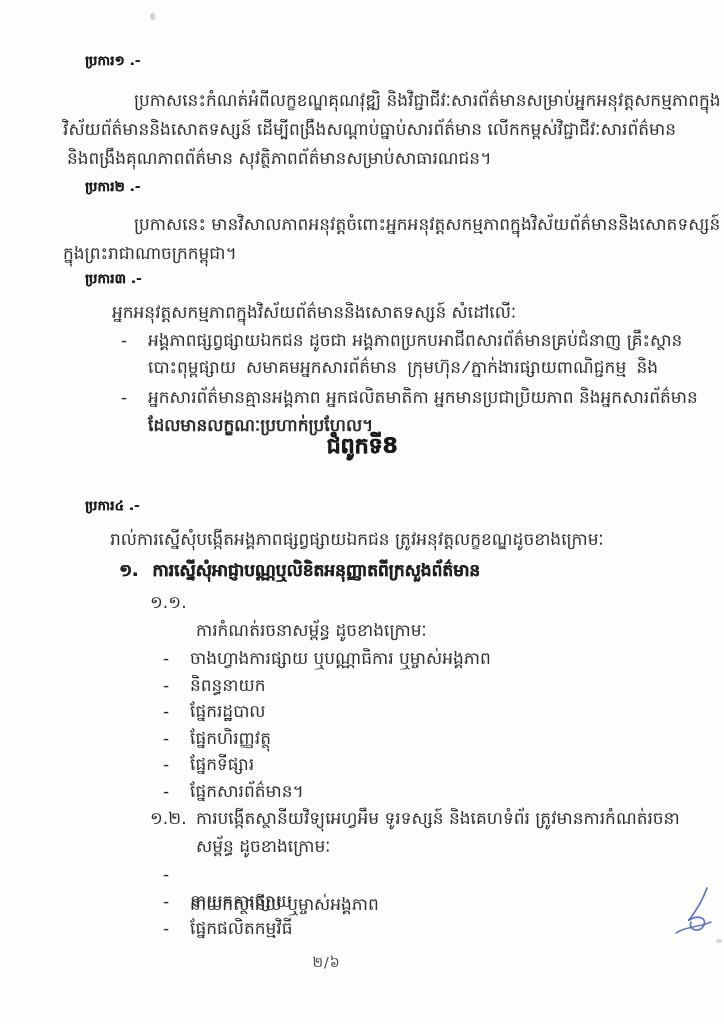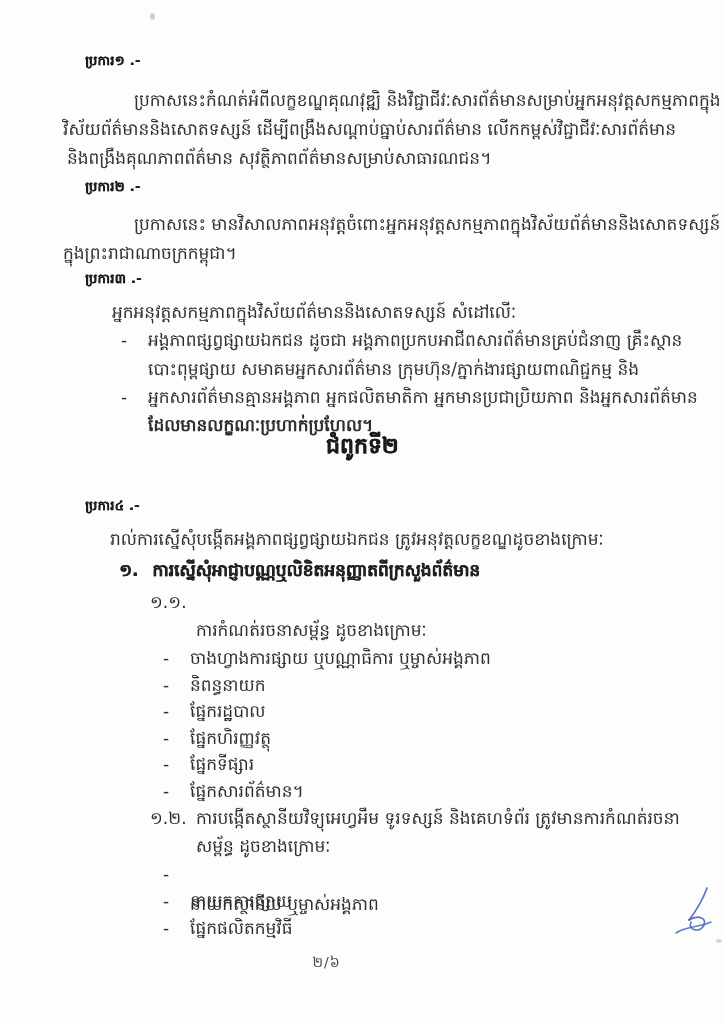--- a/index.html
+++ b/index.html
@@ -84,27 +84,27 @@
 
   <div class="art-heading" style="left:85px; top:178px;">ប្រការ២ .-</div>
   <div class="ln" style="left:134px; top:212px;">ប្រកាសនេះ មានវិសាលភាពអនុវត្តចំពោះអ្នកអនុវត្តសកម្មភាពក្នុងវិស័យព័ត៌មាននិងសោតទស្សន៍</div>
   <div class="ln" style="left:63px;  top:241px;">ក្នុងព្រះរាជាណាចក្រកម្ពុជា។</div>
 
   <div class="art-heading" style="left:85px; top:270px;">ប្រការ៣ .-</div>
   <div class="ln" style="left:112px; top:300px;">អ្នកអនុវត្តសកម្មភាពក្នុងវិស័យព័ត៌មាននិងសោតទស្សន៍ សំដៅលើៈ</div>
 
   <div class="ln" style="left:121px; top:328px;"><span class="dash">-</span></div>
   <div class="ln" style="left:148px; top:328px;">អង្គភាពផ្សព្វផ្សាយឯកជន ដូចជា អង្គភាពប្រកបអាជីពសារព័ត៌មានគ្រប់ជំនាញ គ្រឹះស្ថាន</div>
-  <div class="ln" style="left:148px; top:357px;">បោះពុម្ពផ្សាយ សមាគមអ្នកសារព័ត៌មាន ក្រុមហ៊ុន/ភ្នាក់ងារផ្សាយពាណិជ្ជកម្ម និង</div>
+  <div class="ln" style="left:148px; top:357px;font-family:Liberation Mono, monospace;">បោះពុម្ពផ្សាយ សមាគមអ្នកសារព័ត៌មាន ក្រុមហ៊ុន/ភ្នាក់ងារផ្សាយពាណិជ្ជកម្ម និង</div>
 
   <div class="ln" style="left:121px; top:385px;"><span class="dash">-</span></div>
   <div class="ln" style="left:148px; top:385px;">អ្នកសារព័ត៌មានគ្មានអង្គភាព អ្នកផលិតមាតិកា អ្នកមានប្រជាប្រិយភាព និងអ្នកសារព័ត៌មាន</div>
   <div class="ln" style="left:148px; top:413px;font-weight:bold;">ដែលមានលក្ខណៈប្រហាក់ប្រហែល។</div>
 
-  <div class="chapter-line" style="top:432px;">ជំពូកទី២</div>
+  <div class="chapter-line" style="top:432px;">ជំពូកទី8</div>
 
   <div class="art-heading" style="left:85px; top:497px;">ប្រការ៤ .-</div>
   <div class="ln" style="left:110px; top:527px;">រាល់ការស្នើសុំបង្កើតអង្គភាពផ្សព្វផ្សាយឯកជន ត្រូវអនុវត្តលក្ខខណ្ឌដូចខាងក្រោមៈ</div>
 
   <div class="ln sec-title" style="left:119px; top:558px;"><span class="num-label">១.</span><span>ការស្នើសុំអាជ្ញាបណ្ណឬលិខិតអនុញ្ញាតពីក្រសួងព័ត៌មាន</span></div>
 
   <div class="ln" style="left:150px; top:590px;text-align:right;">១.១.</div>
   <div class="ln" style="left:196px; top:618px;">ការកំណត់រចនាសម្ព័ន្ធ ដូចខាងក្រោមៈ</div>
 
   <div class="ln" style="left:163px; top:646px;"><span class="dash">-</span></div>

